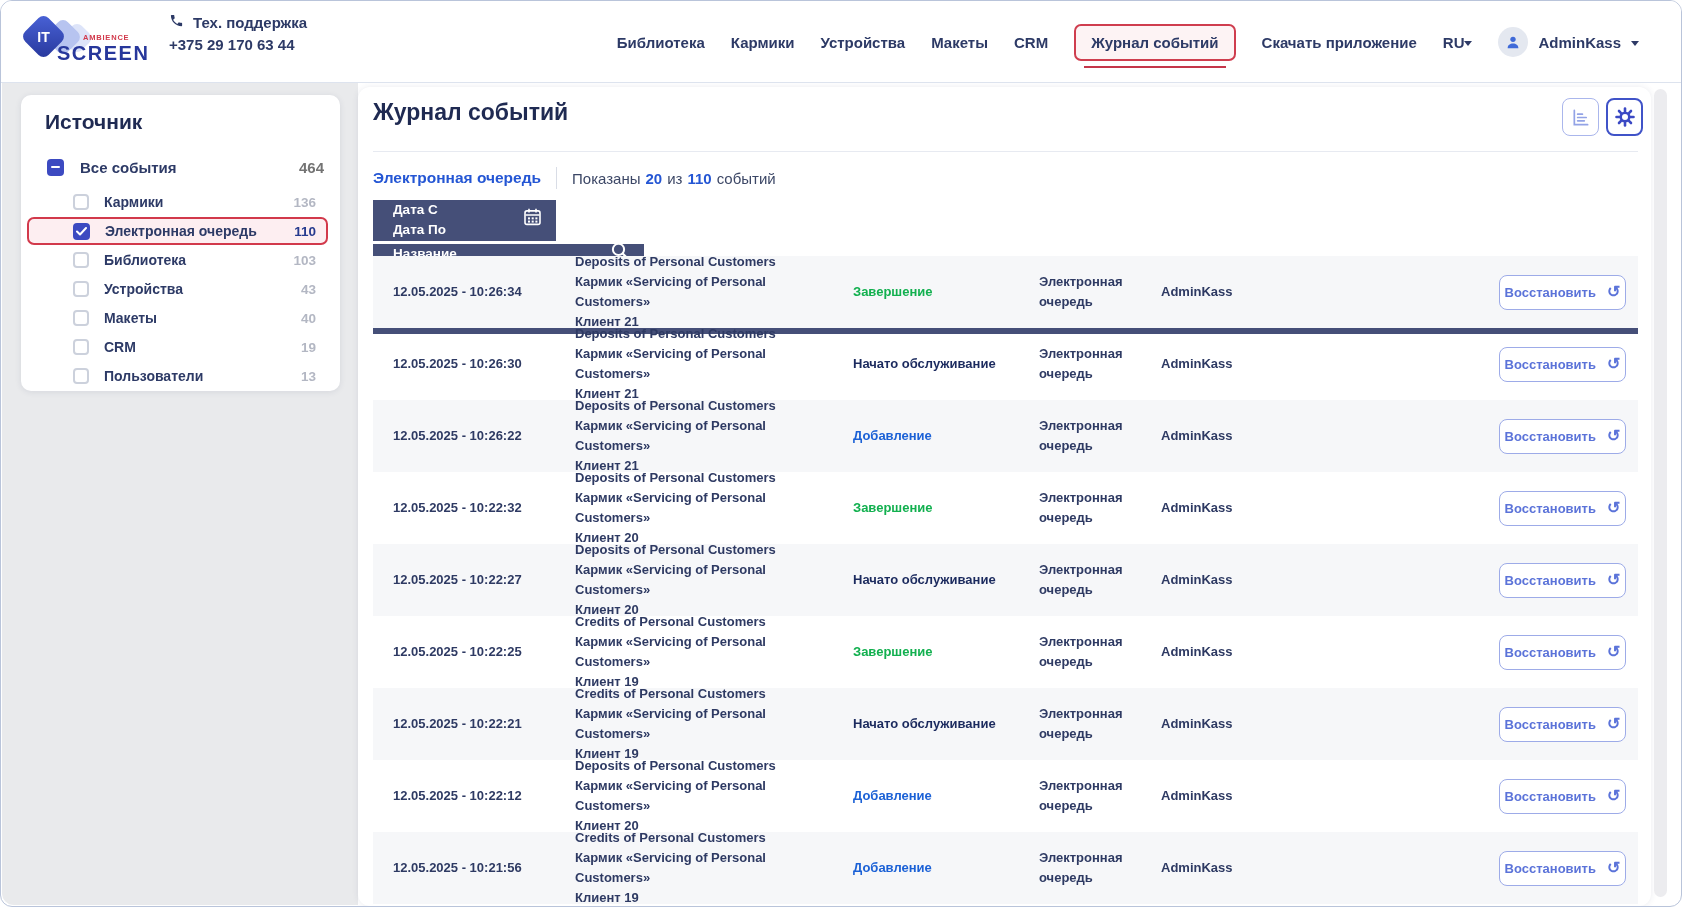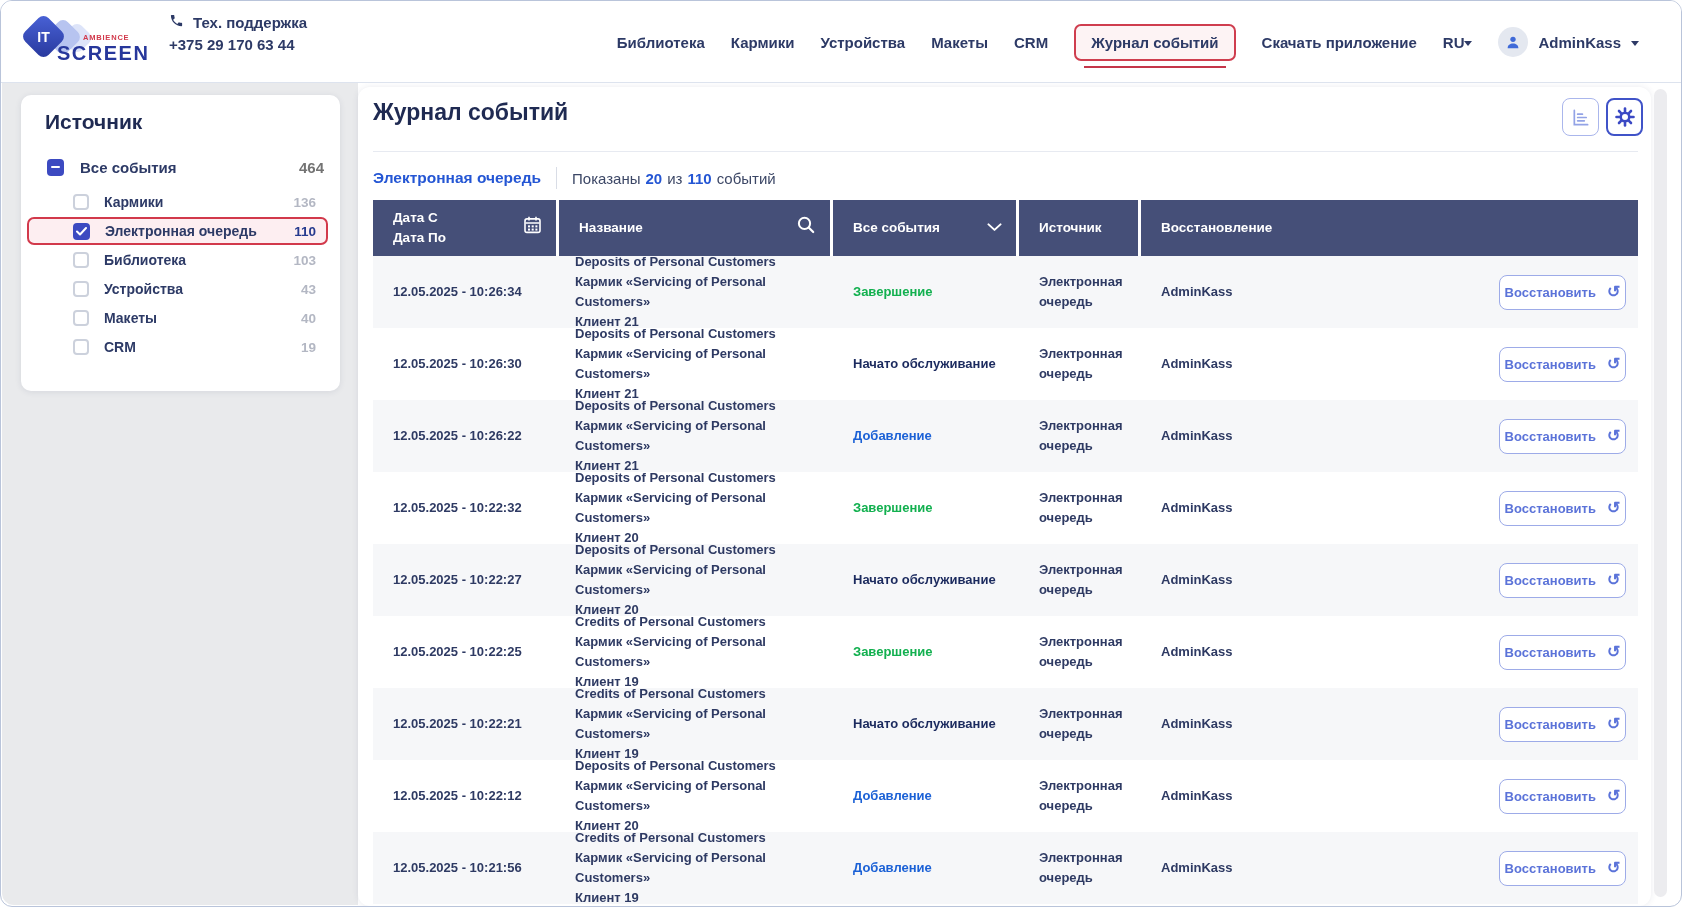--- a/index.html
+++ b/index.html
@@ -78,21 +78,21 @@
   .vdiv { width:1px; height:22px; background:#d9dde6; }
   .shown-text { display:flex; gap:5px; }
   .shown-text .num { color:#2456d4; font-weight:700; }
   .tool-btn { position:absolute; top:11px; width:37px; height:38px; border-radius:8px;
               background:#fff; display:flex; align-items:center; justify-content:center;
               cursor:pointer; }
   .btn-chart { left:1204px; border:1.5px solid #aab6ec; }
   .btn-gear  { left:1248px; border:2px solid #4053c8; }
 
   
-  .t-head { position:absolute; left:15px; top:113px; width:1265px; height:56px; display:flex; gap:3px; }
+  .t-head { position:absolute; left:15px; top:113px; width:1265px; height:56px; display:flex; gap:3px;flex-direction:column; }
   .th { background:#454f78; color:#fff; font-size:13.5px; font-weight:700; display:flex;
         align-items:center; position:relative; padding-left:20px; line-height:1.5; }
   .th .right-ico { position:absolute; right:14px; top:50%; transform:translateY(-50%); cursor:pointer; }
   .w1 { width:183px; } .w2 { width:271px; } .w3 { width:183px; }
   .w4 { width:119px; } .w5 { width:245px; } .w6 { flex:1; }
   .t-body { position:absolute; left:15px; top:169px; width:1265px; }
   .t-row { display:flex; gap:3px; height:72px; align-items:center; }
   .t-row:nth-child(odd) { background:#f6f7f9; }
   .cell { padding-left:20px; font-size:13px; font-weight:700; color:#2e3a63; line-height:1.55; }
   .c-name { padding-left:16px; }
@@ -210,20 +210,25 @@
   </div>
             <div class="child-row">
     <span class="cb unchecked"></span>
     <span>Макеты</span>
     <span class="count">40</span>
   </div>
             <div class="child-row">
     <span class="cb unchecked"></span>
     <span>CRM</span>
     <span class="count">19</span>
+  </div>
+            <div class="child-row">
+    <span class="cb unchecked"></span>
+    <span>Пользователи</span>
+    <span class="count">13</span>
   </div>
           </div>
       </div>
     </div>
   </div>
 
   <div class="main-card">
     <div class="page-title">Журнал событий</div>
 
     <div class="tool-btn btn-chart">

